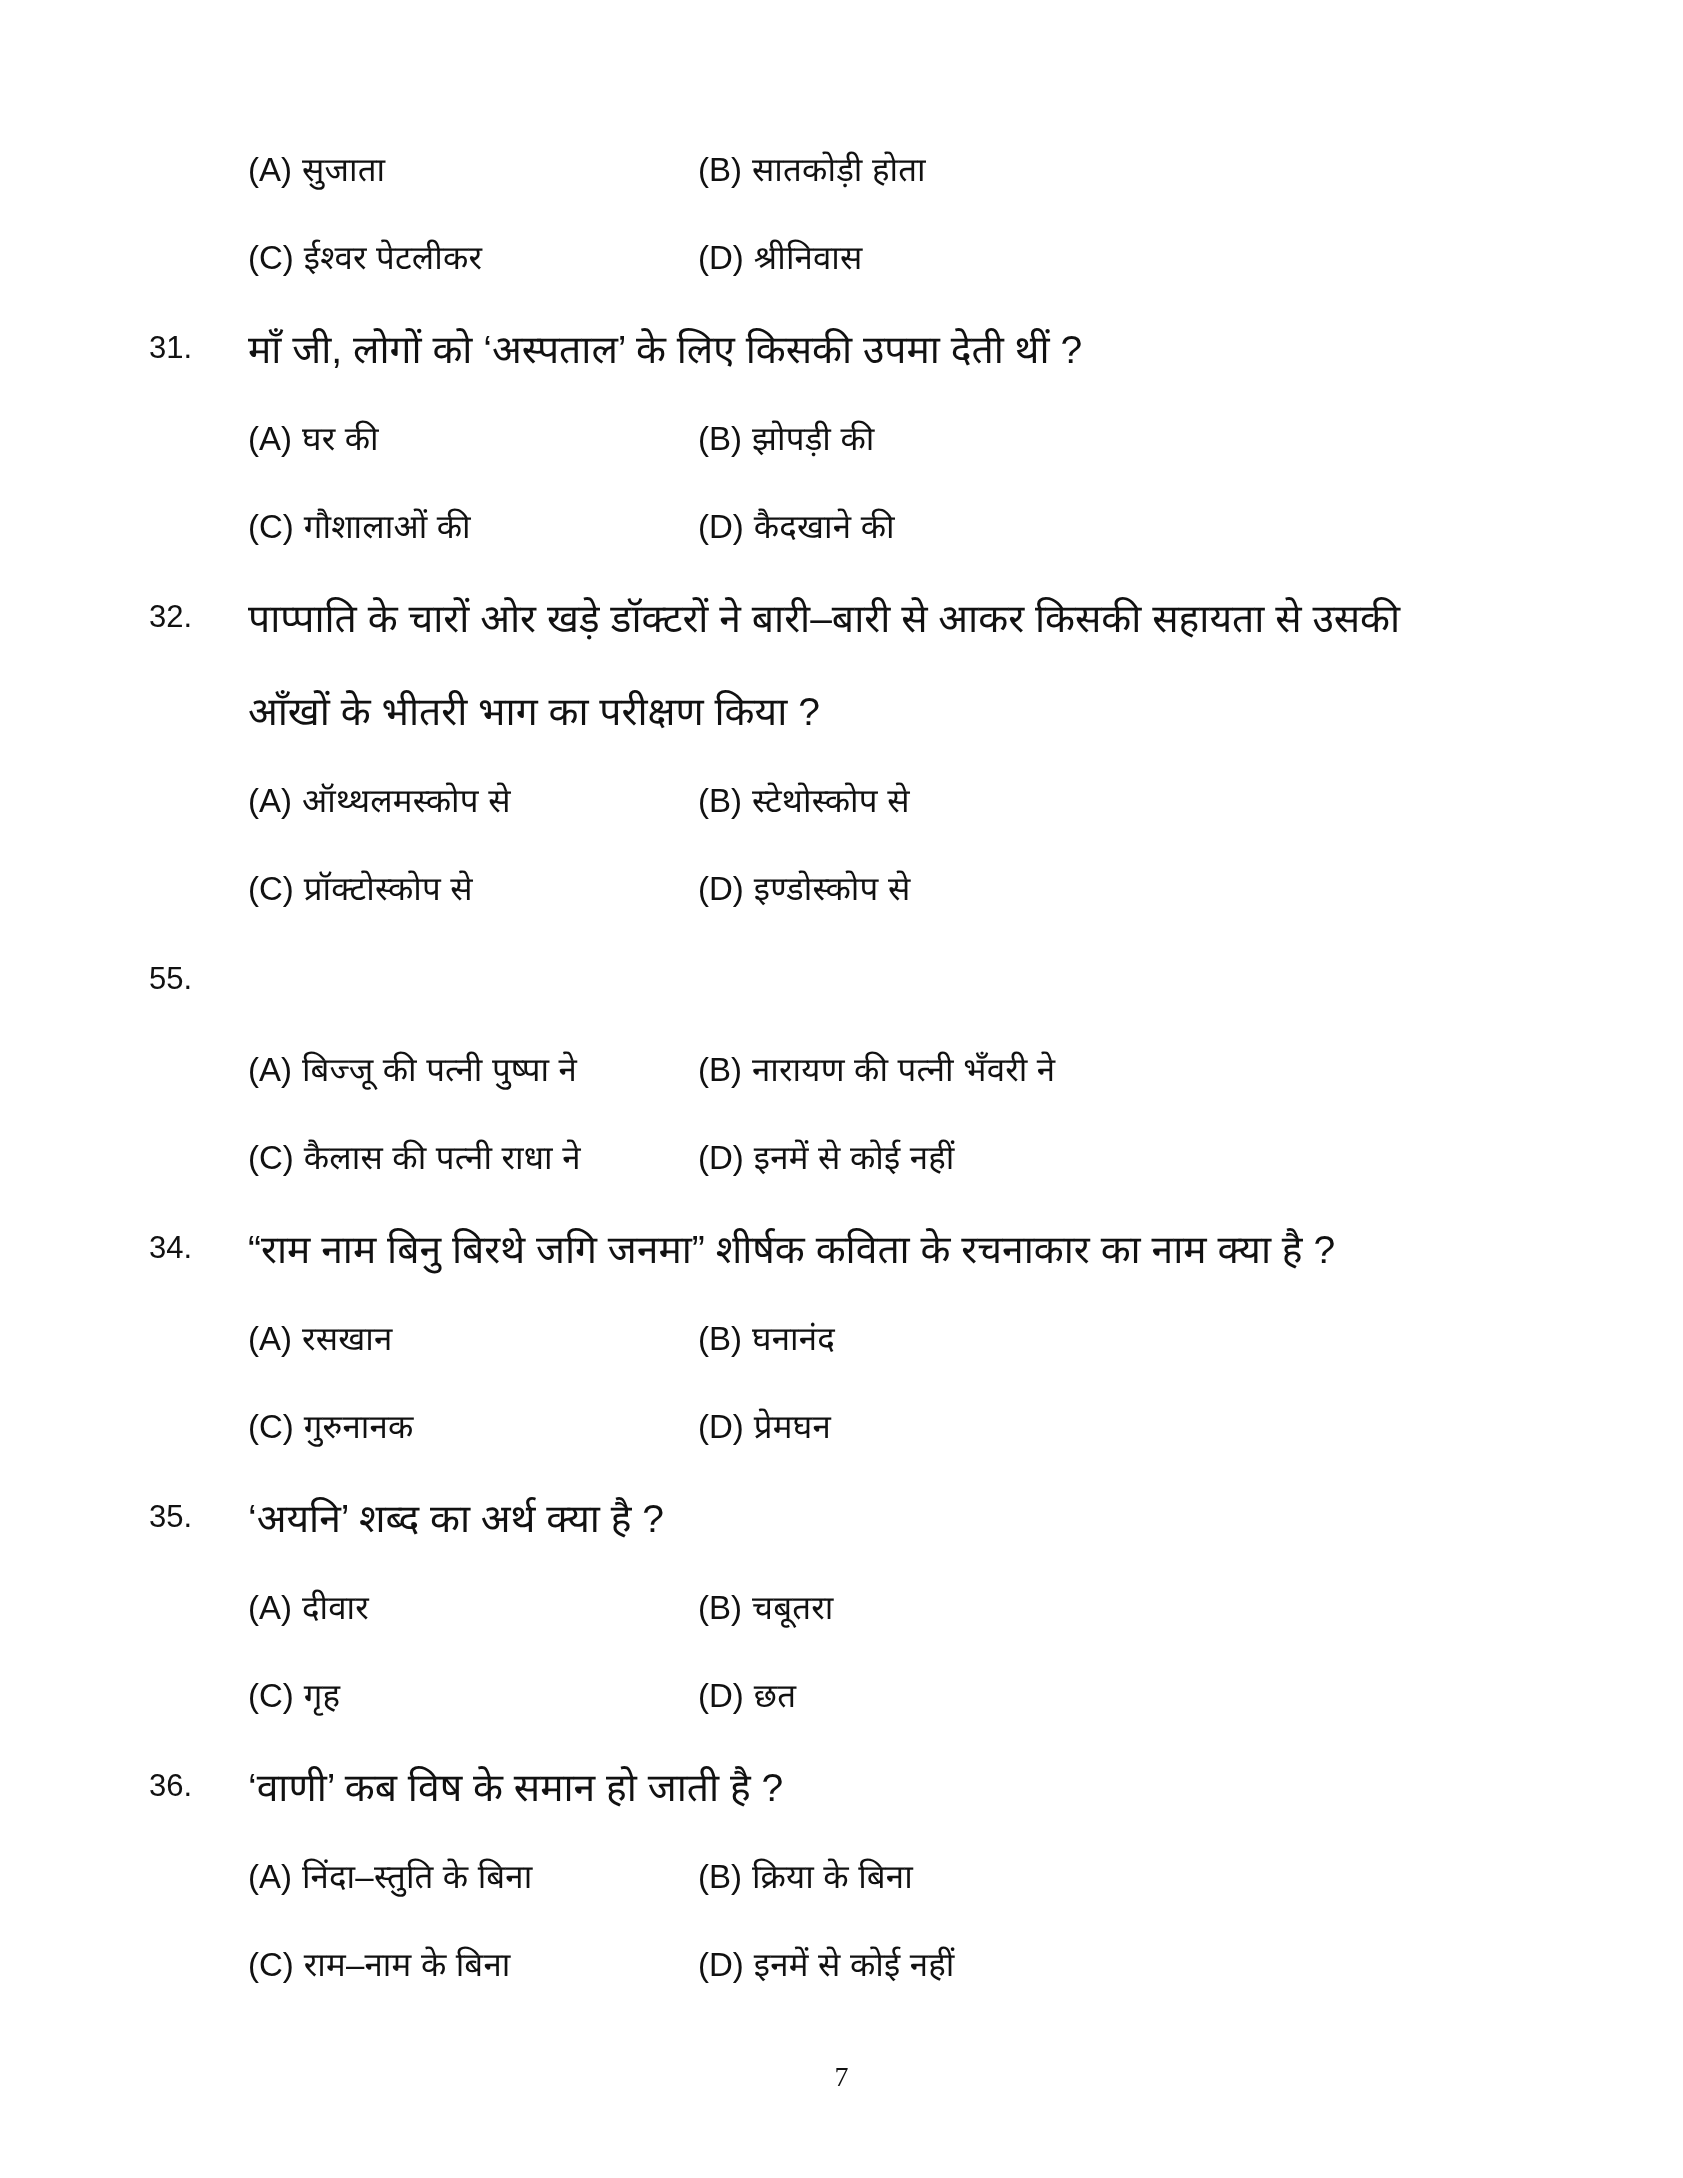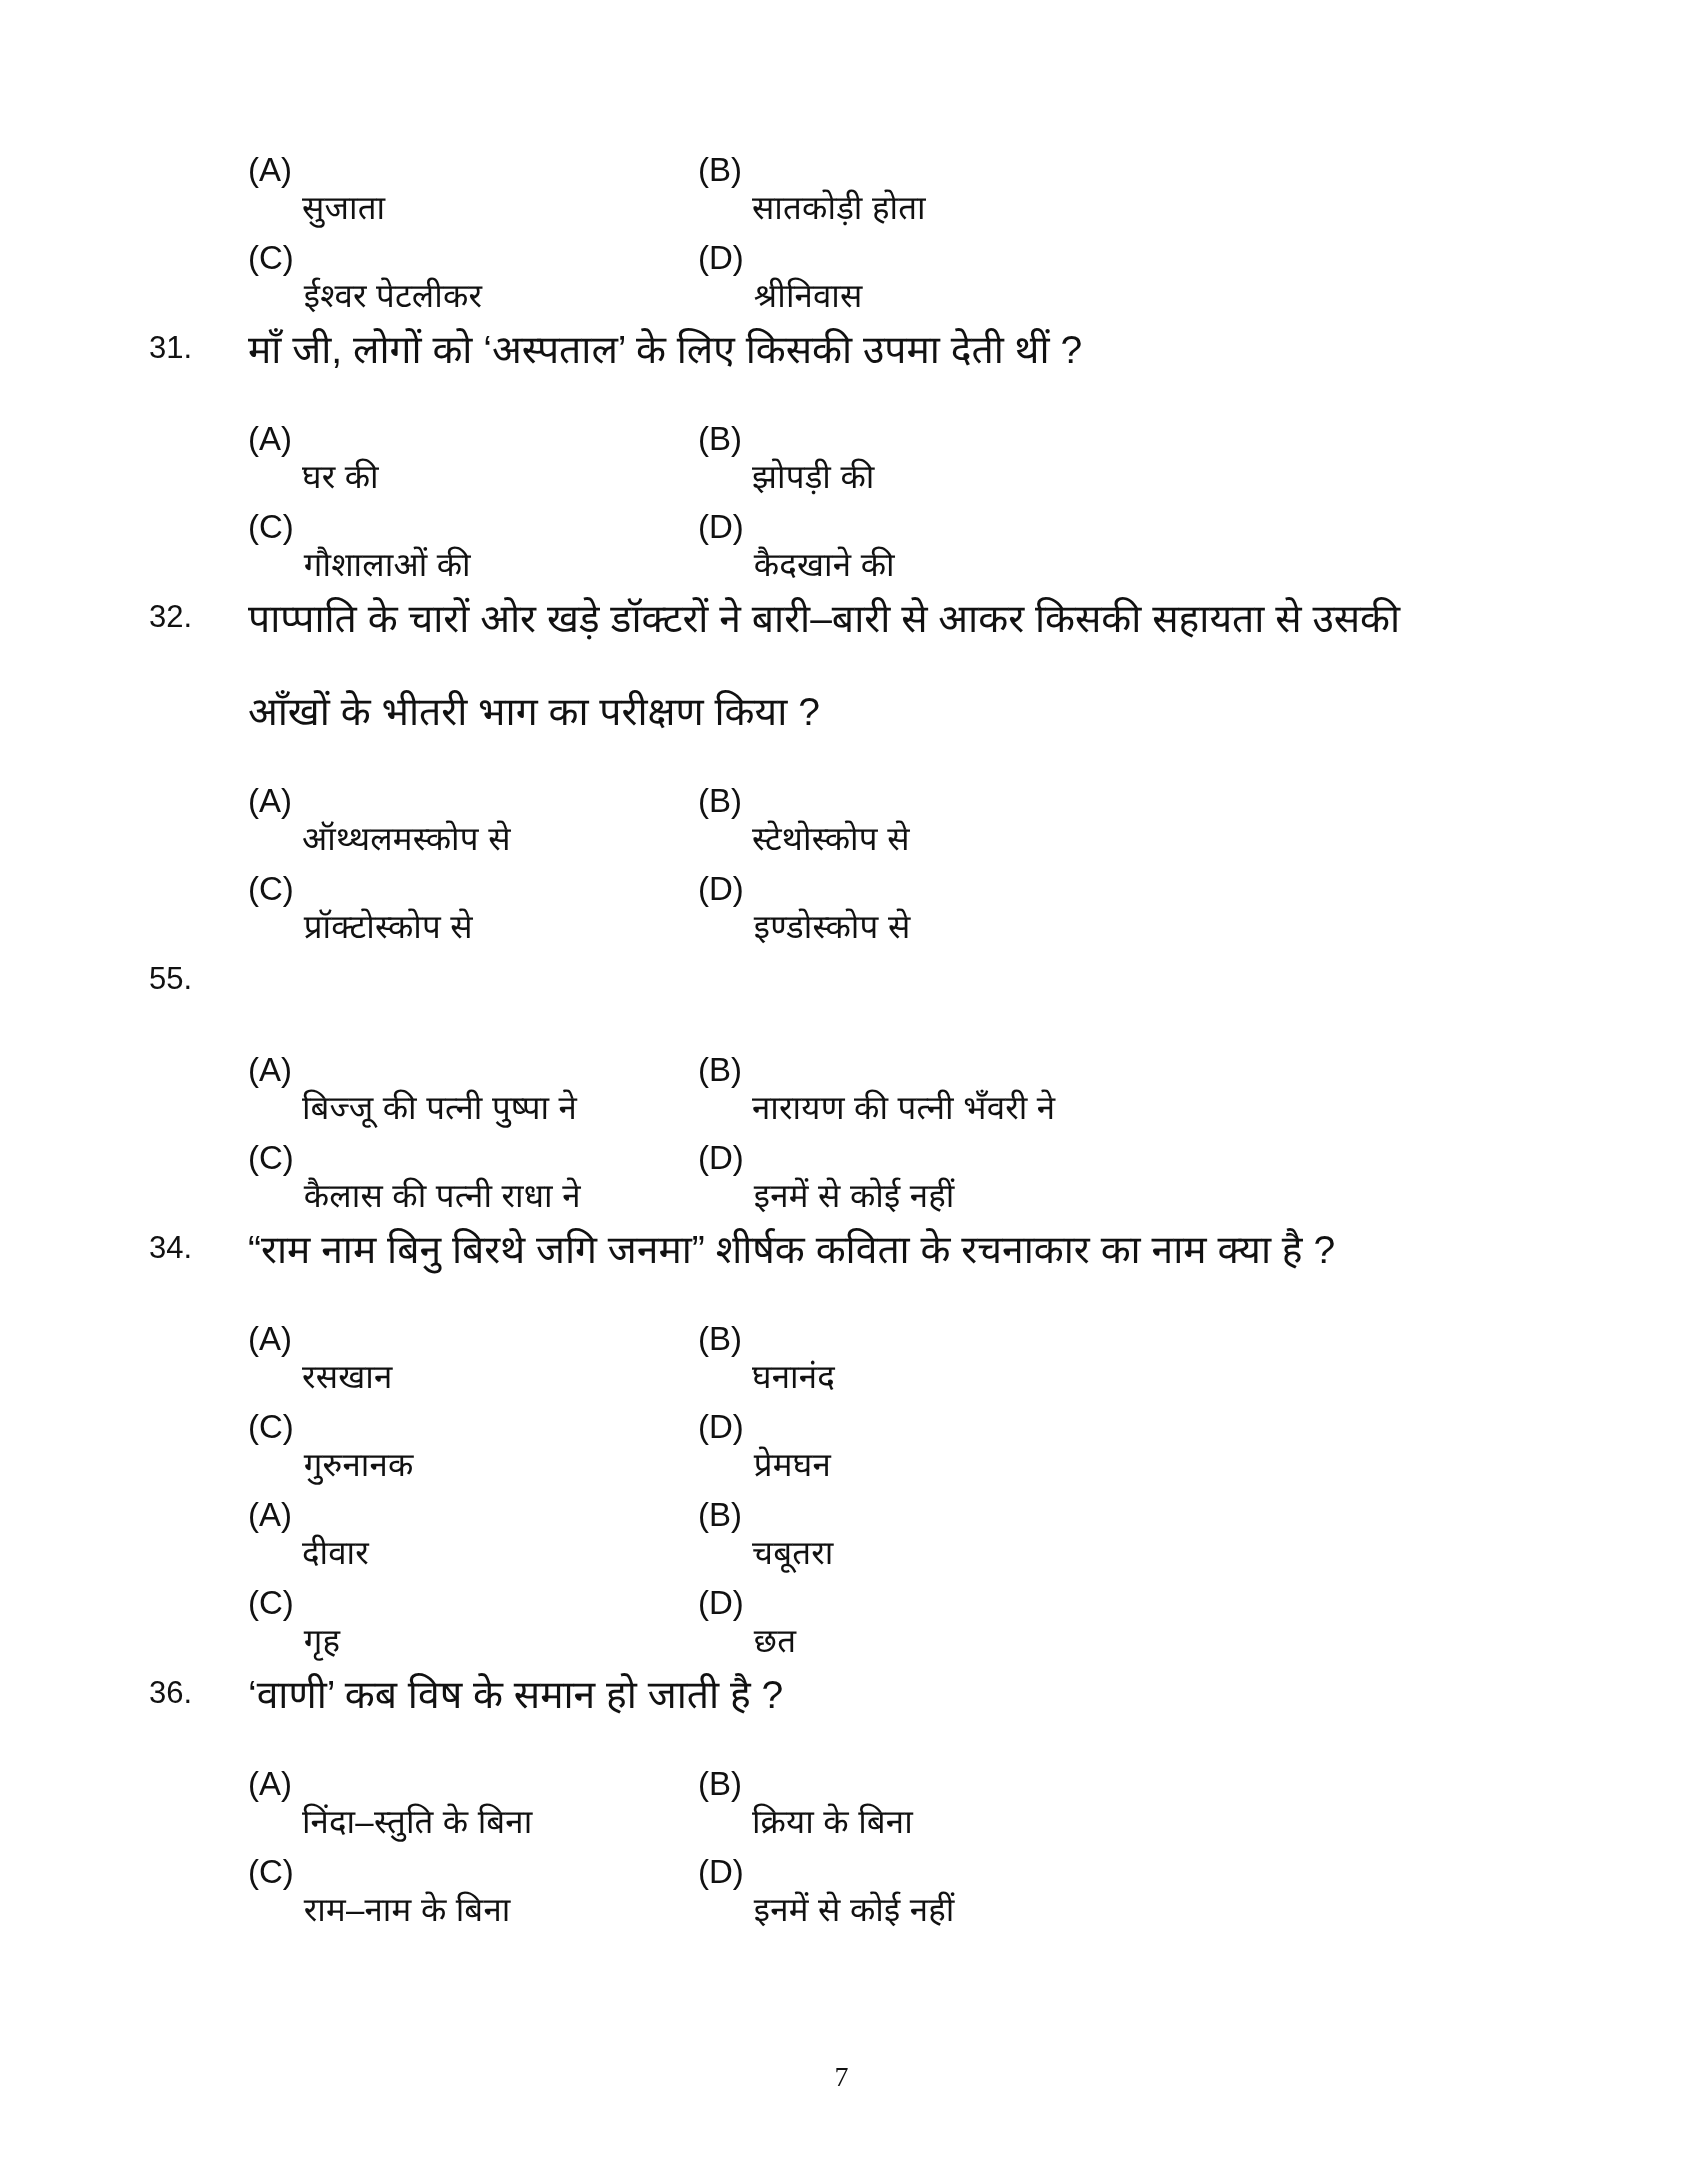--- a/index.html
+++ b/index.html
@@ -39,21 +39,20 @@
     line-height: 1.25;
     white-space: nowrap;
   }
   .opt-cell.col-a { width: 549px; padding-left: 99px; box-sizing: border-box; }
   .opt-cell.col-b { width: 693px; }
   .opt-label {
     margin-right: 10px;
   }
   .opt-text {
     letter-spacing: 0.2px;
-    margin-top: 38px;
   }
 
   .q-row {
     display: flex;
     align-items: flex-start;
     height: 93px;
     justify-content: space-between;
   }
   .q-num {
     width: 99px;
@@ -225,20 +224,24 @@
         <span class="opt-text">गुरुनानक</span>
       </div>
       <div class="opt-cell col-b">
         <span class="opt-label">(D)</span>
         <span class="opt-text">प्रेमघन</span>
       </div>
     </div>
   </div>
 
   <div class="qblock">
+    <div class="q-row">
+      <div class="q-num">35.</div>
+      <div class="q-text">‘अयनि’ शब्द का अर्थ क्या है ?</div>
+    </div>
     <div class="opt-row">
       <div class="opt-cell col-a">
         <span class="opt-label">(A)</span>
         <span class="opt-text">दीवार</span>
       </div>
       <div class="opt-cell col-b">
         <span class="opt-label">(B)</span>
         <span class="opt-text">चबूतरा</span>
       </div>
     </div>

